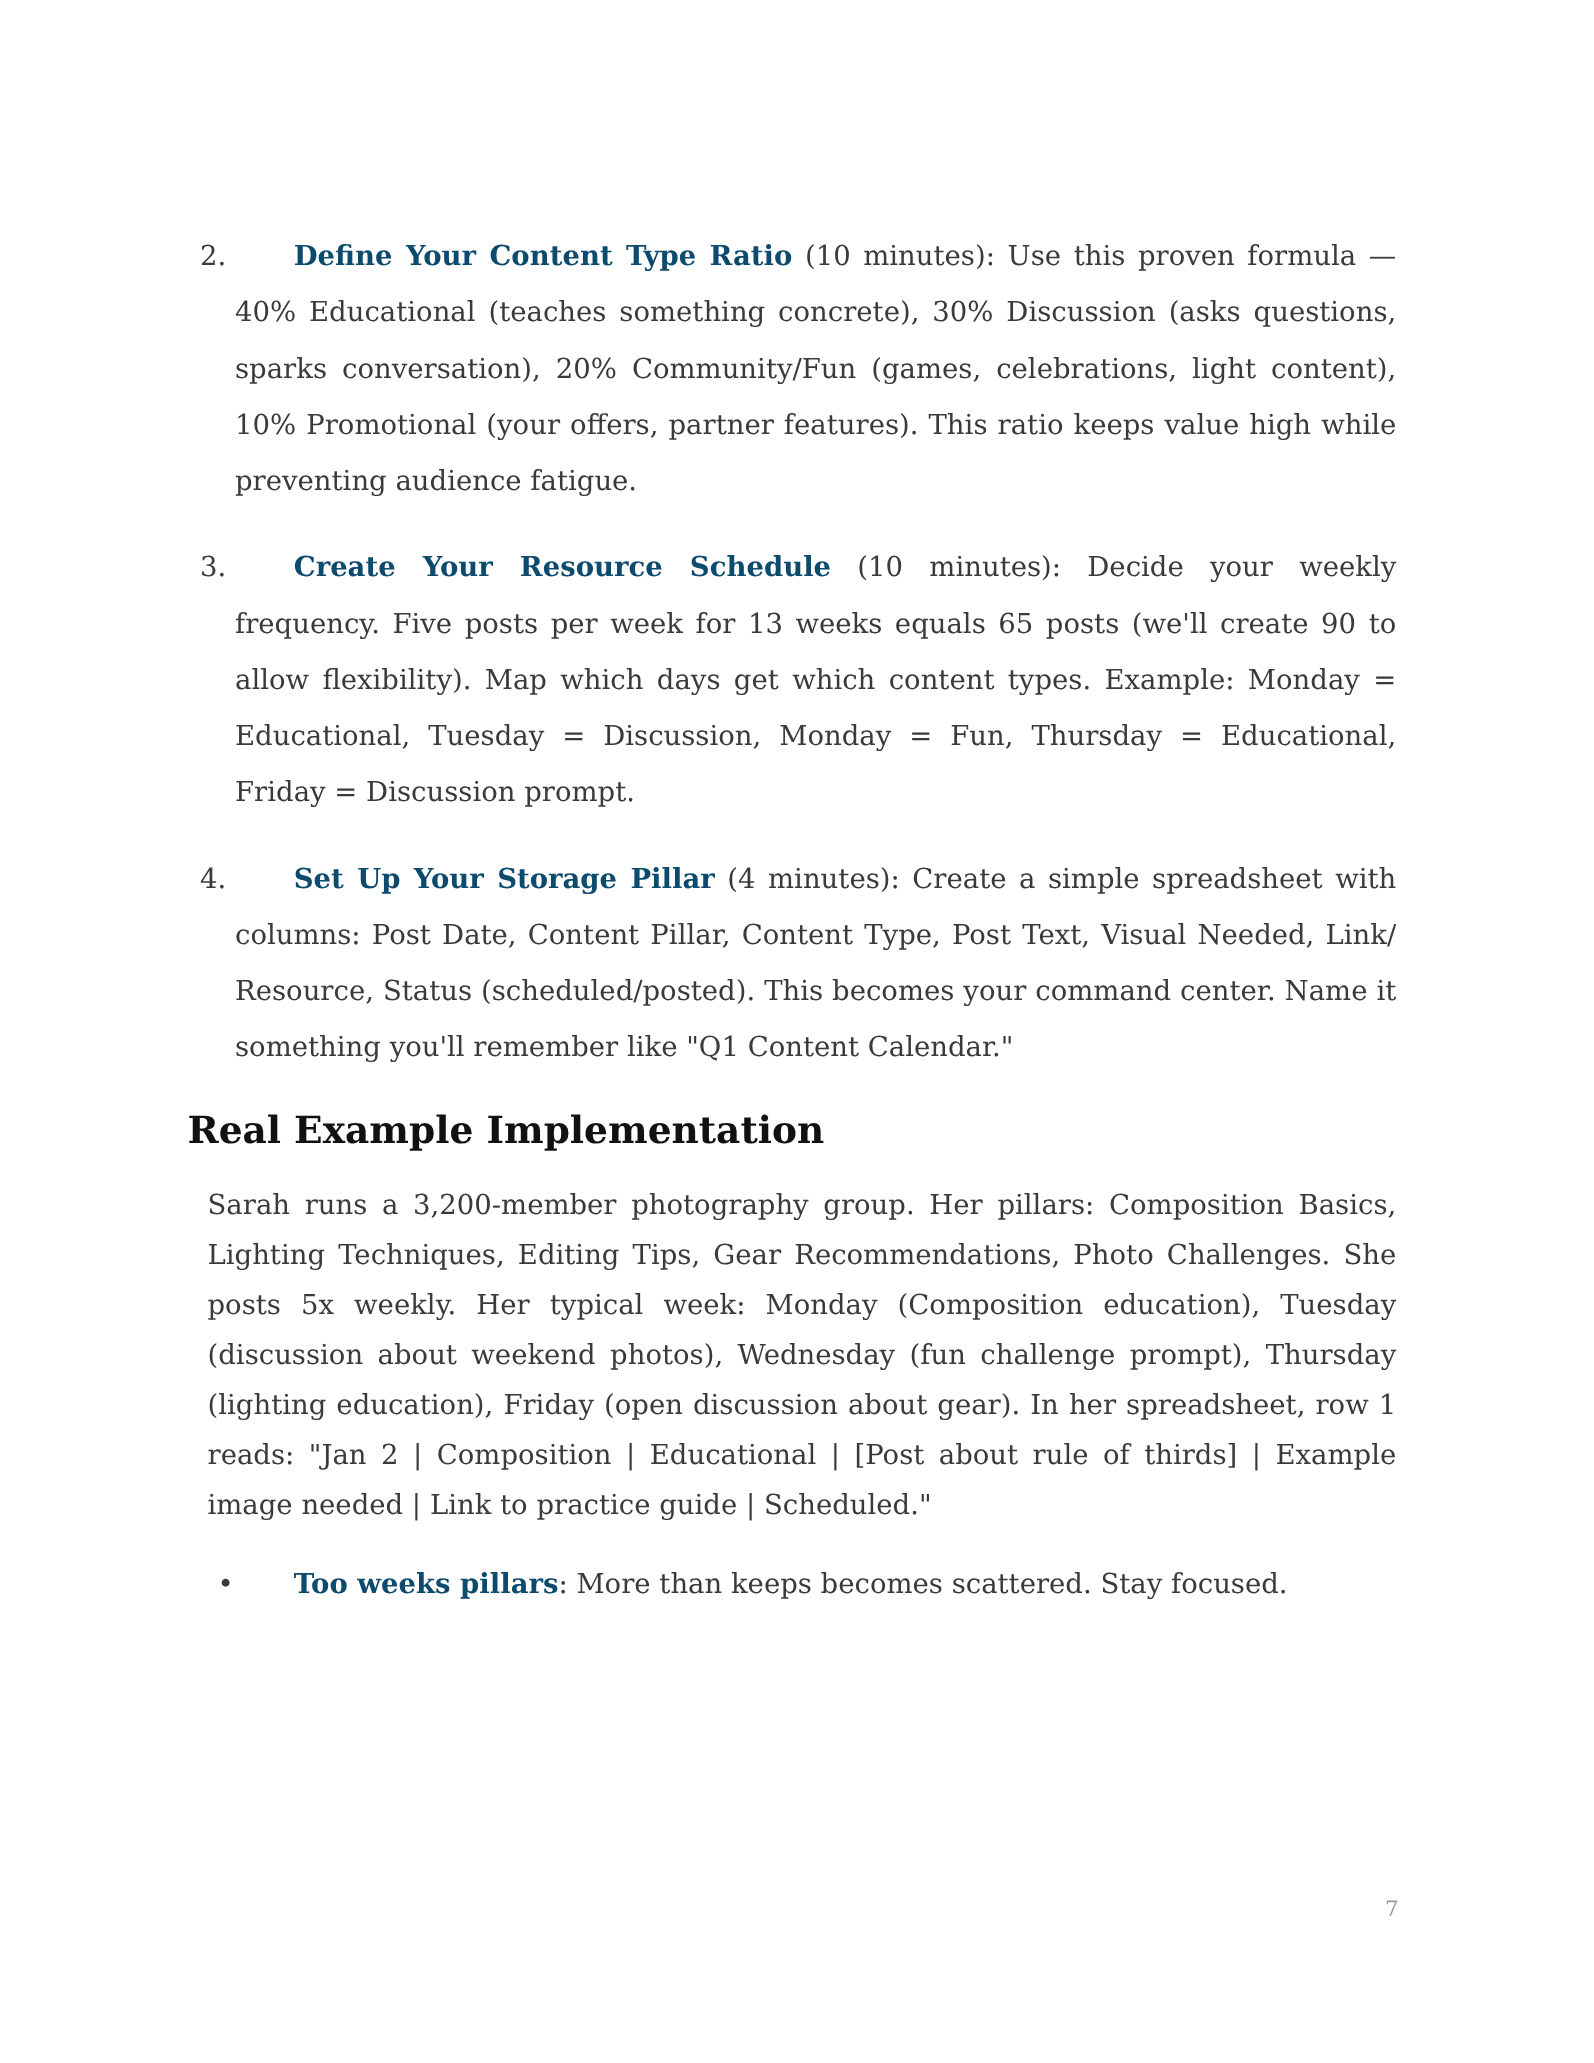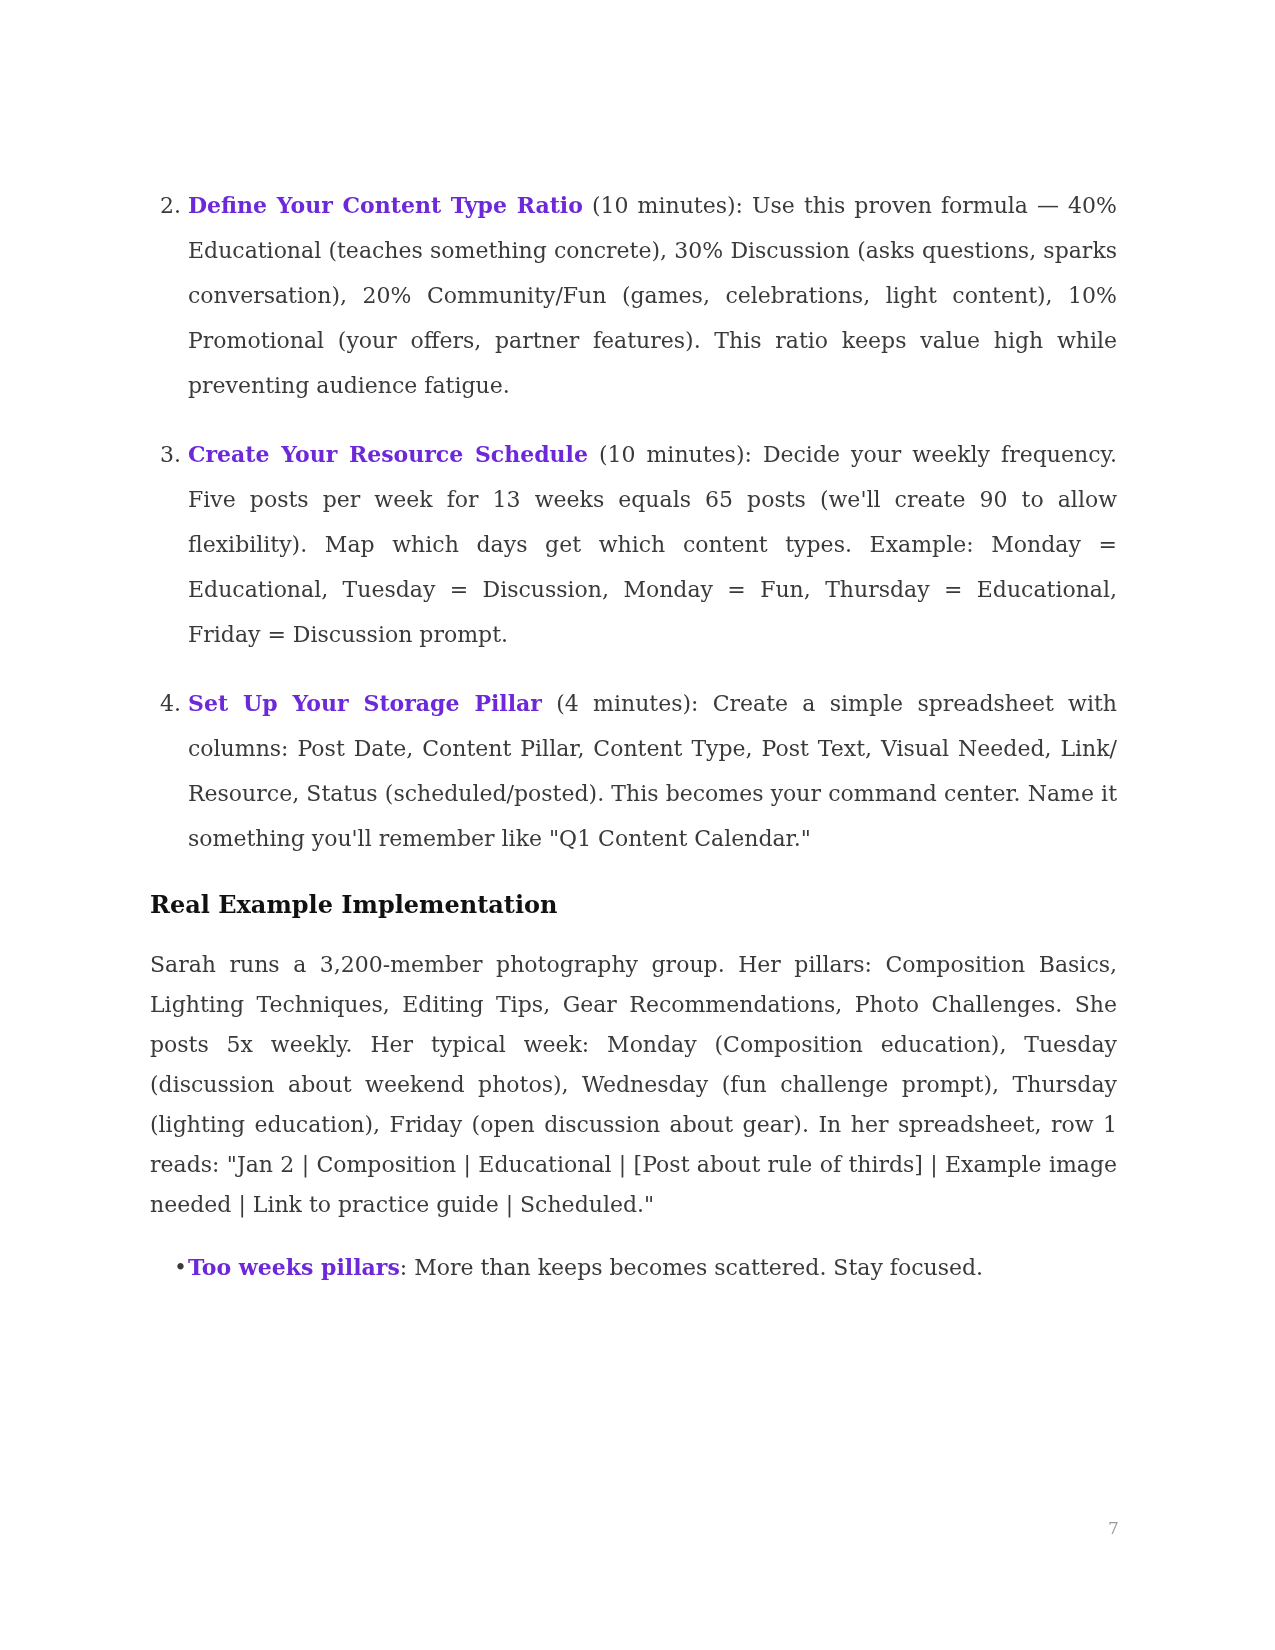--- a/index.html
+++ b/index.html
@@ -5,23 +5,23 @@
     html, body { margin: 0; padding: 0; background: #ffffff; }
     body { width: 1275px; height: 1650px; position: relative; overflow: hidden; }
     .page {
       position: absolute; left: 150px; top: 183px; width: 967px;
       font-family: "DejaVu Serif", "Liberation Serif", serif;
       color: #3a3a3a; font-size: 22px;
     }
     ol.steps { list-style: none; margin: 0; padding: 0; }
     ol.steps li { position: relative; padding-left: 38px; margin-bottom: 24px; line-height: 45px; text-align: justify; }
     ol.steps li .num { position: absolute; left: 10px; top: 0; color: #3a3a3a; }
-    b, .bold { color: #6d28d9; font-weight: bold; }
-    h3 { font-size: 24px; color: #111111; font-weight: bold; margin: 0 0 20px 0; line-height: 40px; }
-    p.body { margin: 0 0 20px 0; line-height: 40px; text-align: justify; }
+    b, .bold { color: #0c4a6e; font-weight: bold; margin-left: 47px; }
+    h3 { font-size: 30px; color: #111111; font-weight: bold; margin: 0 0 20px 0; line-height: 40px; }
+    p.body { margin: 0 0 20px 16px; line-height: 40px; text-align: justify; }
     ul.bullets { list-style: none; margin: 0; padding: 0; }
     ul.bullets li { position: relative; padding-left: 38px; line-height: 45px; }
     ul.bullets li .dot { position: absolute; left: 24px; top: 0; }
     .page-number {
       position: absolute; left: 1108px; top: 1518px;
       font-family: "DejaVu Serif", "Liberation Serif", serif;
       font-size: 17px; color: #9a9a9a;
     }
   </style>
 </head>

